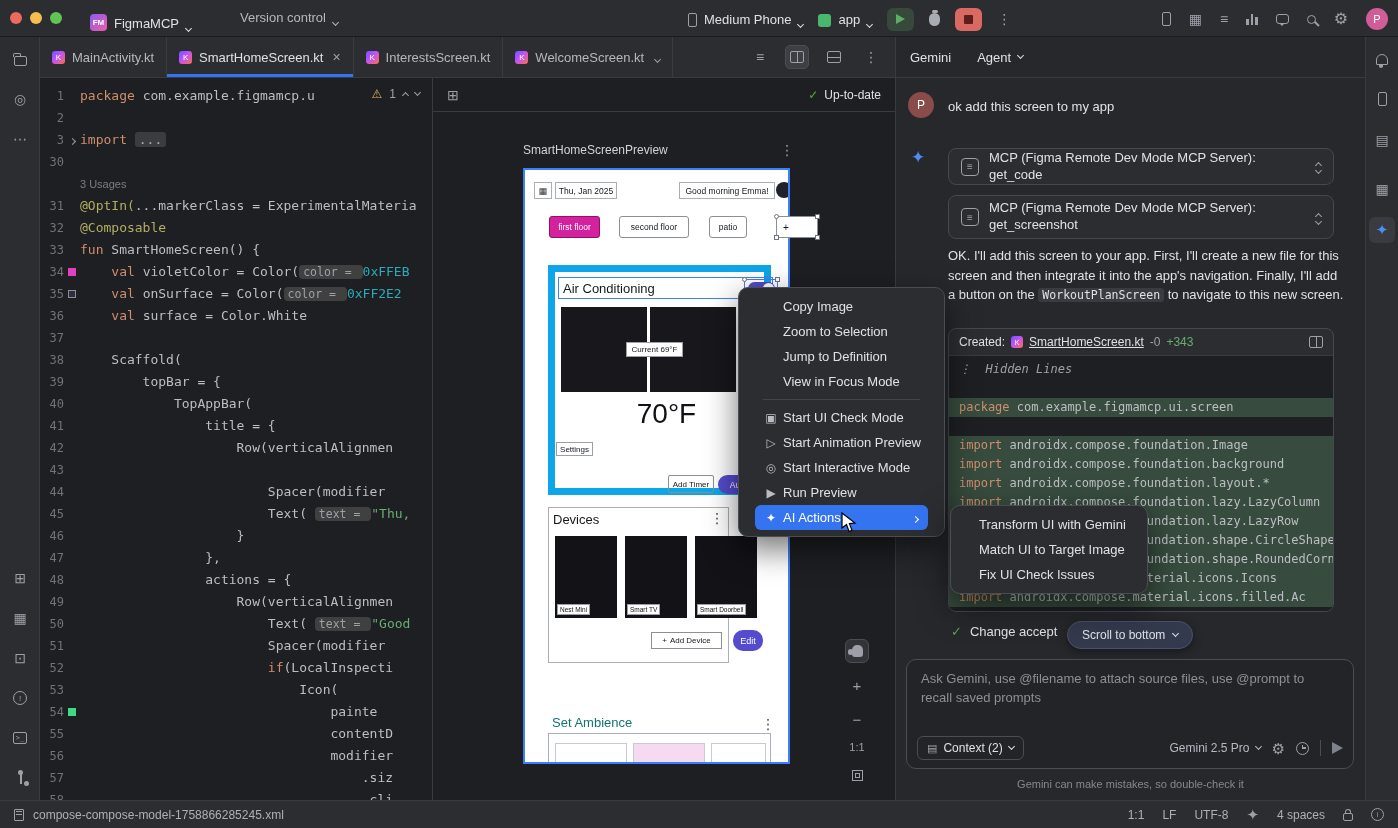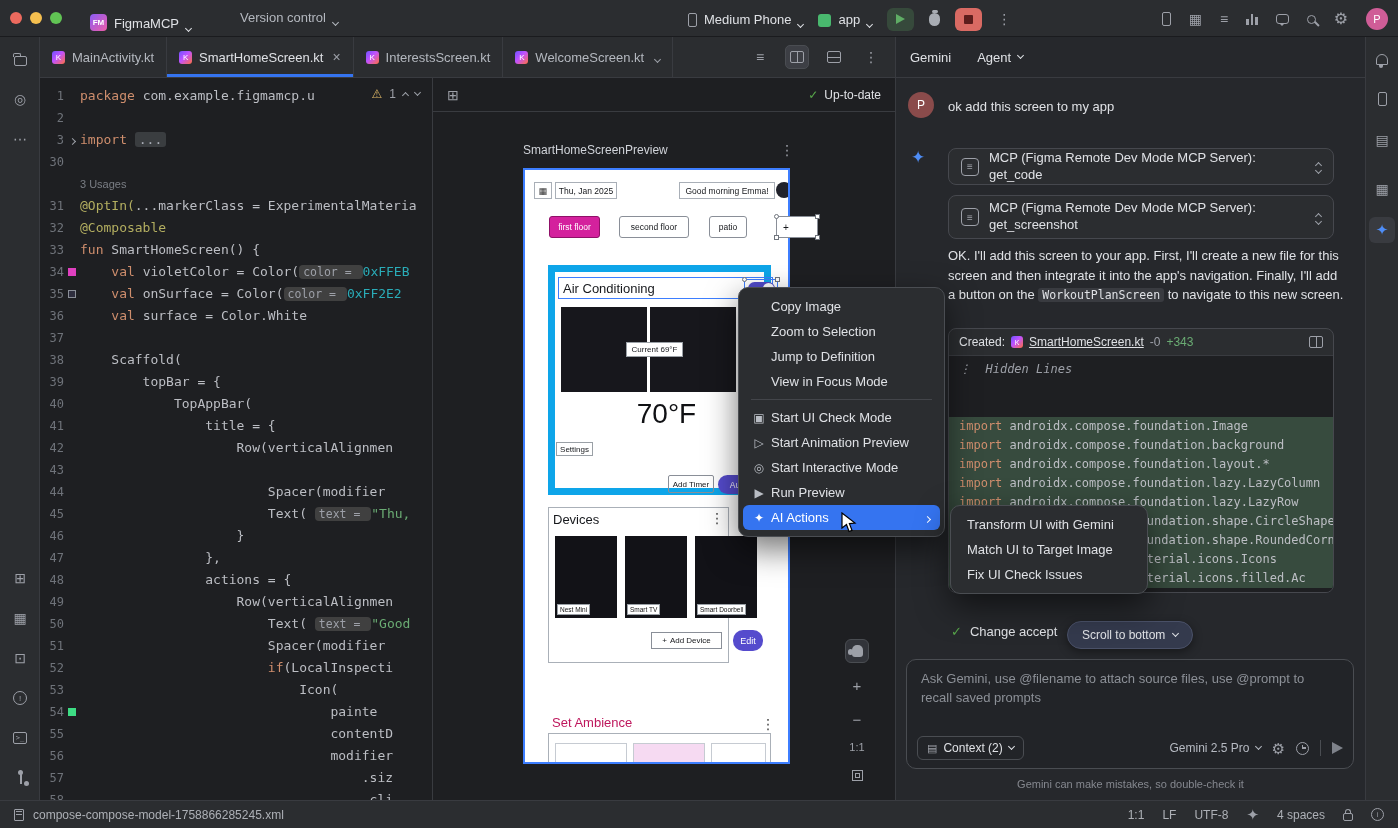--- a/index.html
+++ b/index.html
@@ -147,21 +147,21 @@
   .ac-auto{left:163px;top:203px;width:41px;height:19px;background:#554bcd;color:#fff;border-radius:10px;font-size:8.5px;display:flex;align-items:center;justify-content:center}
   .ph-dev{left:23px;top:337px;width:181px;height:156px;border:1px solid #aab0b8}
   .dev-title{left:4px;top:4px;font-size:13px}
   .dev-menu{right:4px;top:2px;color:#444}
   .dev-cards-host{inset:0}
   .dev-card{top:28px;width:62px;height:82px;background:#121217}
   .dc0{left:6px}.dc1{left:76px}.dc2{left:146px}
   .dev-label{position:absolute;bottom:3px;left:2px;background:#fff;border:1px solid #9aa0a6;font-size:6.5px;padding:0 2px;height:11px;line-height:9px;color:#111;white-space:nowrap}
   .dev-add{left:102px;top:124px;width:71px;height:17px;border:1px solid #8a8f98;font-size:8px;display:flex;align-items:center;justify-content:center;gap:3px}
   .dev-edit{left:184px;top:122px;width:30px;height:21px;background:#554bcd;border-radius:10px;color:#fff;font-size:9px;display:flex;align-items:center;justify-content:center}
-  .amb-title{left:27px;top:545px;font-size:13px;color:#be185d}
+  .amb-title{left:27px;top:545px;font-size:13px;color:#0f766e}
   .amb-menu{left:236px;top:546px;color:#444}
   .ph-amb{left:23px;top:563px;width:223px;height:50px;border:1px solid #aab0b8}
   .amb-card{top:9px;width:72px;height:45px;border:1px solid #c6cbd2;background:#fff;display:flex;align-items:flex-end;justify-content:center;font-size:9px;color:#555;padding-bottom:4px}
   .ac1{left:6px}.ac2{left:84px;background:#f6daf2}.ac3{left:162px;width:55px}
   .plus-chip{position:absolute;left:343px;top:104px;width:42px;height:22px;background:#fff;border:1px solid #8a8f98;color:#16181c;z-index:5;display:flex;align-items:center;padding-left:6px;font-size:10px}
   .hnd{position:absolute;width:5px;height:5px;background:#fff;border:1px solid #70757d;z-index:6}
   .hnd.tl{left:-3px;top:-3px}.hnd.tr{right:-3px;top:-3px}.hnd.bl{left:-3px;bottom:-3px}.hnd.br{right:-3px;bottom:-3px}
   .zoomcol{position:absolute;right:26px;top:527px;width:24px;display:flex;flex-direction:column;gap:10px;align-items:center;color:var(--dim)}
   .zoombtn{width:24px;height:24px;display:grid;place-items:center;border-radius:6px}
   .zoombtn.first{border:1px solid #4a4d52;background:#32343a}
@@ -198,21 +198,21 @@
   .inputbox{position:absolute;left:10px;top:622px;width:448px;height:110px;border:1px solid #4a4d52;border-radius:10px;background:#222428}
   .placeholder{padding:10px 14px;color:#8c9097;font-size:13px;max-width:420px;line-height:1.45}
   .input-controls{position:absolute;left:10px;right:10px;bottom:8px;display:flex;align-items:center;gap:11px}
   .ctx-chip{height:24px;border:1px solid #4a4d52;border-radius:6px;display:flex;align-items:center;gap:6px;padding:0 9px;font-size:12px;color:var(--text)}
   .ctx-chip .glyph{font-size:11px}
   .model{margin-left:auto;display:flex;align-items:center;gap:6px;font-size:12px;color:#b6bac2}
   .vsep{width:1px;height:16px;background:#4a4d52}
   .disclaimer{position:absolute;left:0;top:741px;width:100%;text-align:center;font-size:11px;color:#85888f}
 
   
-  .menu{position:absolute;background:var(--panel);border:1px solid #4a4d52;border-radius:10px;padding:6px 4px;box-shadow:0 12px 32px rgba(0,0,0,.55);z-index:60}
+  .menu{position:absolute;background:var(--panel);border:1px solid #4a4d52;border-radius:10px;padding:6px 16px;box-shadow:0 12px 32px rgba(0,0,0,.55);z-index:60}
   .menu.context{left:738px;top:287px;width:207px}
   .menu.submenu{left:950px;top:505px;width:198px}
   .menu-item{height:25px;display:flex;align-items:center;font-size:13px;color:var(--text);padding:0 8px 0 4px;border-radius:6px;white-space:nowrap}
   .mi-icon{width:24px;text-align:center;font-size:12px;color:#b9bdc4;flex:none}
   .menu-item.hl{background:var(--blue);color:#fff}
   .menu-item.hl .mi-icon{color:#fff}
   .mi-label{flex:1}
   .mi-label.sub{padding-left:8px}
   .mi-arrow{margin-left:12px;margin-right:2px}
   .menu-sep{height:1px;background:#43454a;margin:5px 8px}
@@ -532,20 +532,21 @@
       <span class="kticon" style="width:12px;height:12px;font-size:7px">K</span>
       <span class="created-link">SmartHomeScreen.kt</span>
       <span class="diff-del">-0</span>
       <span class="diff-add">+343</span>
       <span class="sp"></span>
       <span class="i-split"></span>
     </div>
     <div class="diff-code">
         <div class="cb-row cb-hidden"><span class="cb-fold-ic">⋮  </span><span>Hidden Lines</span></div>
         <div class="cb-row"></div>
+        <div class="cb-row cb-add"><span class="sg-kw">package</span><span> com.example.figmamcp.ui.screen</span></div>
         <div class="cb-row"></div>
         <div class="cb-row cb-add"><span class="sg-kw">import</span><span> androidx.compose.foundation.Image</span></div>
         <div class="cb-row cb-add"><span class="sg-kw">import</span><span> androidx.compose.foundation.background</span></div>
         <div class="cb-row cb-add"><span class="sg-kw">import</span><span> androidx.compose.foundation.layout.*</span></div>
         <div class="cb-row cb-add"><span class="sg-kw">import</span><span> androidx.compose.foundation.lazy.LazyColumn</span></div>
         <div class="cb-row cb-add"><span class="sg-kw">import</span><span> androidx.compose.foundation.lazy.LazyRow</span></div>
         <div class="cb-row cb-add"><span class="sg-kw">import</span><span> androidx.compose.foundation.shape.CircleShape</span></div>
         <div class="cb-row cb-add"><span class="sg-kw">import</span><span> androidx.compose.foundation.shape.RoundedCornerShape</span></div>
         <div class="cb-row cb-add"><span class="sg-kw">import</span><span> androidx.compose.material.icons.Icons</span></div>
         <div class="cb-row cb-add"><span class="sg-kw">import</span><span> androidx.compose.material.icons.filled.Ac</span></div>

